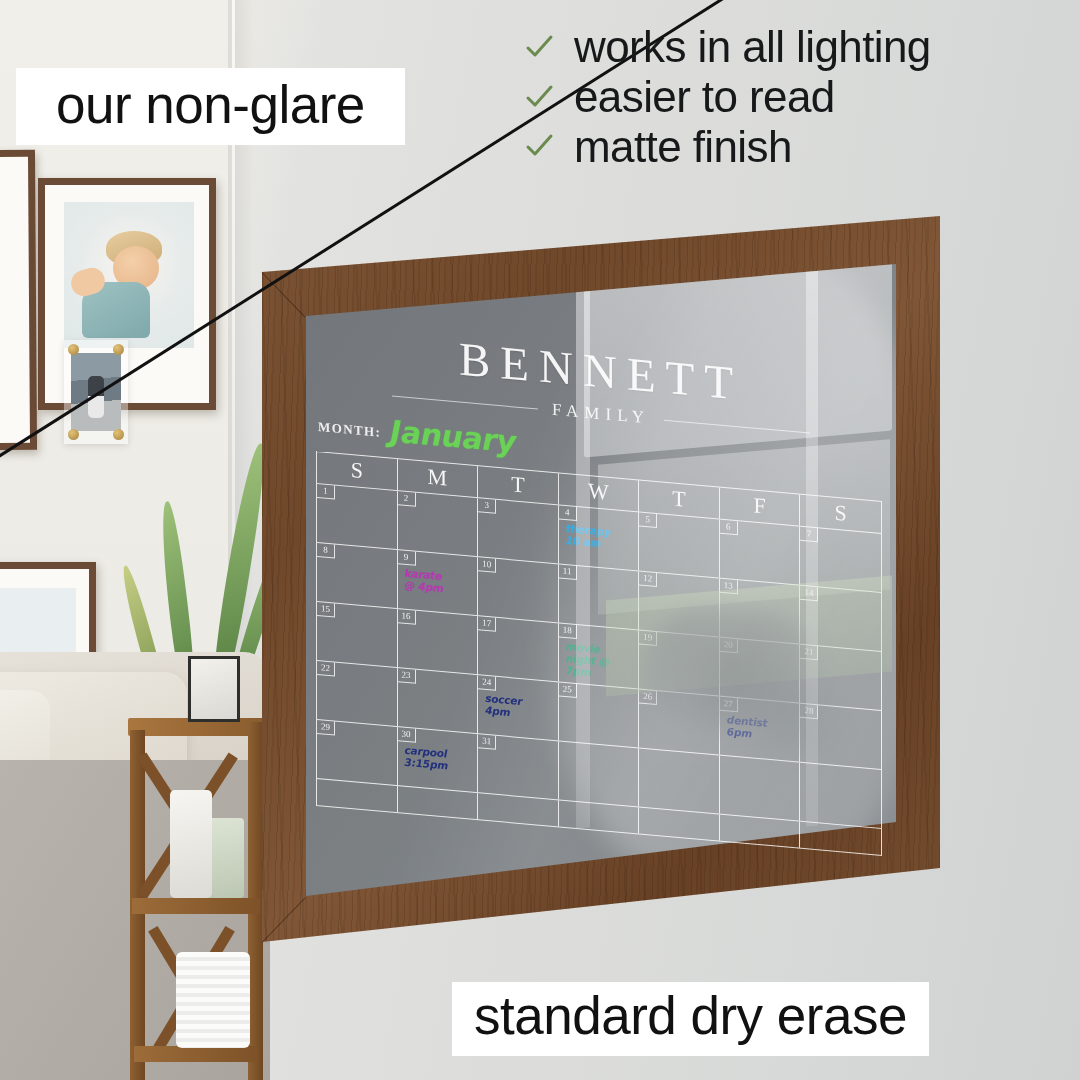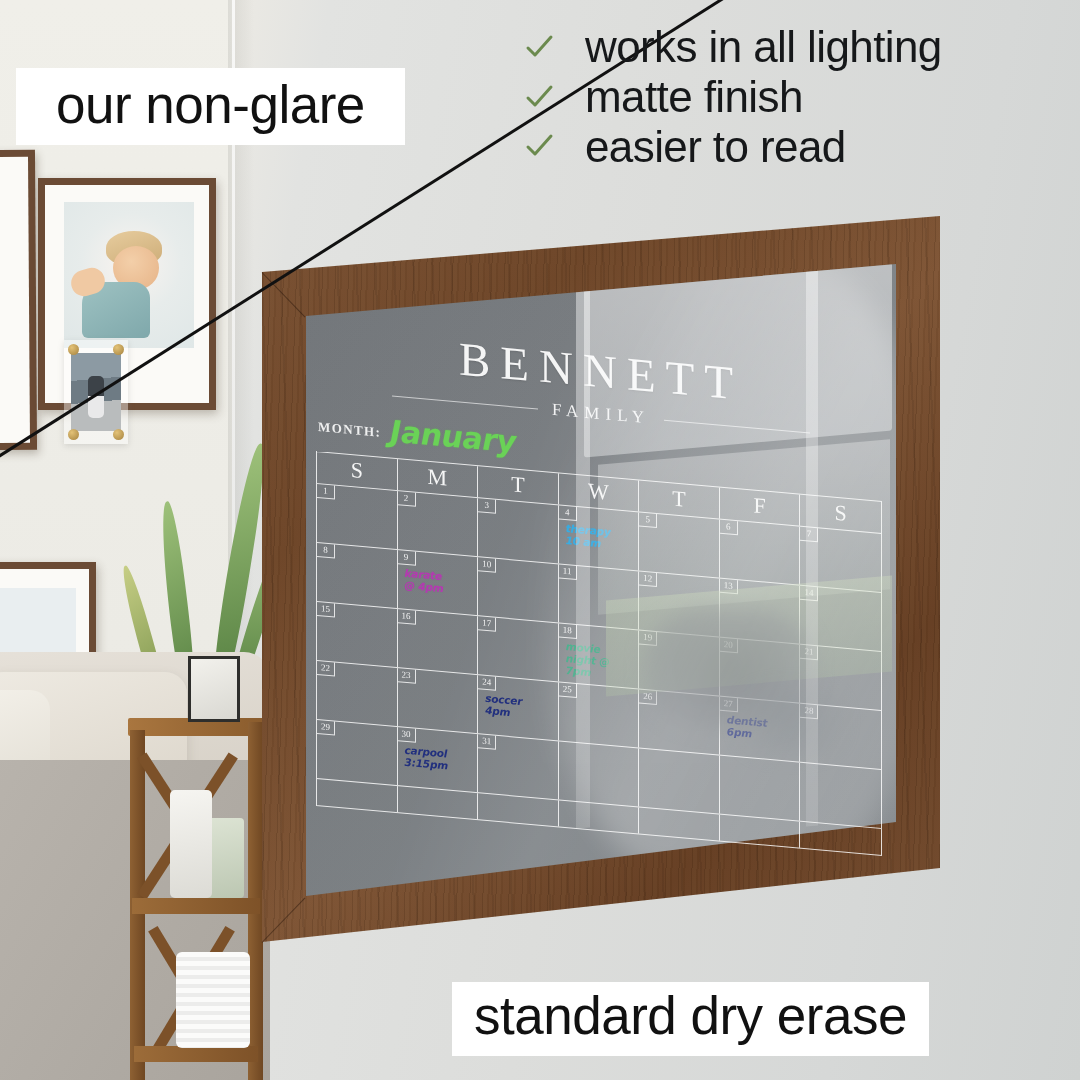--- a/index.html
+++ b/index.html
@@ -157,21 +157,21 @@
   .split-line{position:absolute;left:-120px;top:0;width:1340px;height:3px;background:#111;
     transform-origin:left center;transform:translateY(530px) rotate(-32.3deg);z-index:40;}
 
   
   .cap{position:absolute;background:#fff;z-index:50;display:flex;align-items:center;}
   .cap span{font-family:"Liberation Sans", sans-serif;color:#111;font-size:53px;letter-spacing:-.5px;}
   #cap-top{left:16px;top:68px;padding:6px 40px 10px;}
   #cap-bottom{left:452px;top:982px;padding:3px 22px 10px;}
 
   .bullets{position:absolute;left:524px;top:24px;z-index:50;}
-  .bullet{display:flex;align-items:center;gap:31px;margin-bottom:4px;}
+  .bullet{display:flex;align-items:center;gap:20px;margin-bottom:4px;}
   .check{width:30px;height:30px;flex:none;position:relative;}
   .check svg{display:block;}
   .bullet span.btxt{font-family:"Liberation Sans", sans-serif;font-size:44px;color:#16181a;
     letter-spacing:-.6px;line-height:1.04;}
 </style>
 </head>
 <body>
 
 <div id="stage">
 
@@ -446,25 +446,25 @@
           </svg>
         </span>
         <span class="btxt">works in all lighting</span>
       </div>
       <div class="bullet">
         <span class="check">
           <svg width="30" height="30" viewBox="0 0 30 30">
             <path d="M4 16 L11 23 L27 5" fill="none" stroke="#6b8a4e" stroke-width="3" stroke-linecap="round" stroke-linejoin="round"></path>
           </svg>
         </span>
-        <span class="btxt">matte finish</span>
+        <span class="btxt">easier to read</span>
       </div>
       <div class="bullet">
         <span class="check">
           <svg width="30" height="30" viewBox="0 0 30 30">
             <path d="M4 16 L11 23 L27 5" fill="none" stroke="#6b8a4e" stroke-width="3" stroke-linecap="round" stroke-linejoin="round"></path>
           </svg>
         </span>
-        <span class="btxt">easier to read</span>
+        <span class="btxt">matte finish</span>
       </div>
     </div>
 
 </div>
 
 </body></html>

